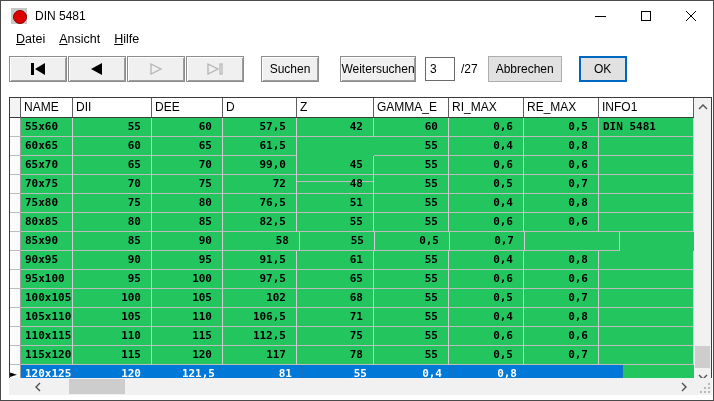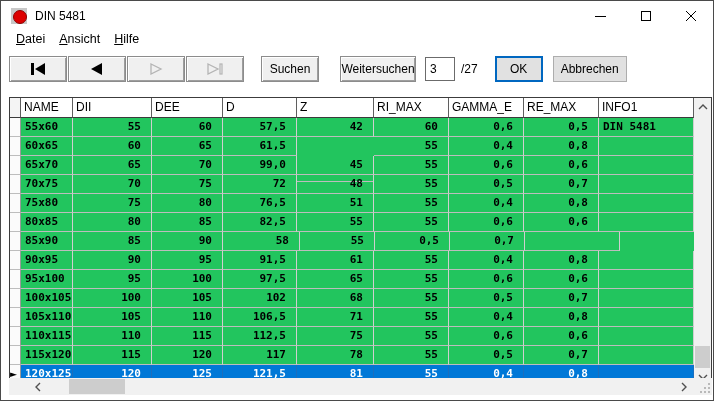--- a/index.html
+++ b/index.html
@@ -127,34 +127,34 @@
         <svg width="20" height="12">
           <polygon points="3,1 13,6 3,11" fill="none" stroke="#b4b4b4" stroke-width="1.3"></polygon>
           <rect x="15" y="1" width="2" height="10" fill="none" stroke="#b4b4b4" stroke-width="1.2"></rect>
         </svg>
       </div>
     </div>
     <button class="classic-btn btn-suchen">Suchen</button>
     <button class="classic-btn btn-weiter">Weitersuchen</button>
     <input class="pos-input" type="text" value="3" style="">
     <span class="pos-total">/27</span>
+    <button class="modern-btn btn-cancel">Abbrechen</button>
     <button class="modern-btn btn-ok">OK</button>
-    <button class="modern-btn btn-cancel">Abbrechen</button>
   </div>
 
   <div class="grid">
     <div class="grid-header" id="grid-header">
       <div class="hsel"></div>
     <div class="hcell" style="width: 52px;">NAME</div>
         <div class="hcell" style="width: 79px;">DII</div>
         <div class="hcell" style="width: 71px;">DEE</div>
         <div class="hcell" style="width: 74px;">D</div>
         <div class="hcell" style="width: 77px;">Z</div>
+        <div class="hcell" style="width: 75px;">GAMMA_E</div>
         <div class="hcell" style="width: 75px;">RI_MAX</div>
-        <div class="hcell" style="width: 75px;">GAMMA_E</div>
         <div class="hcell" style="width: 75px;">RE_MAX</div>
         <div class="hcell" style="width: 95px;">INFO1</div>
       </div>
     <div class="grid-rows" id="grid-rows">
         <div class="grow">
           <div class="selcell"></div>
           <div class="cell left" style="width: 52px;">55x60</div>
           <div class="cell right" style="width: 79px;">55</div>
           <div class="cell right" style="width: 71px;">60</div>
           <div class="cell right" style="width: 74px;">57,5</div>
@@ -306,21 +306,20 @@
           <div class="cell right" style="width: 75px;">0,5</div>
           <div class="cell right" style="width: 75px;">0,7</div>
           <div class="cell left" style="width: 95px;"></div>
         </div>
         <div class="grow selected">
           <div class="selcell">
             <span class="marker">►</span>
           </div>
           <div class="cell left" style="width: 52px;">120x125</div>
           <div class="cell right" style="width: 79px;">120</div>
-          <div class="cell right" style="width: 71px;">125</div>
           <div class="cell right" style="width: 74px;">121,5</div>
           <div class="cell right" style="width: 77px;">81</div>
           <div class="cell right" style="width: 75px;">55</div>
           <div class="cell right" style="width: 75px;">0,4</div>
           <div class="cell right" style="width: 75px;">0,8</div>
           <div class="cell left" style="width: 95px;"></div>
         </div>
       </div>
     <div class="vscroll">
       <div class="vs-btn vs-up">

